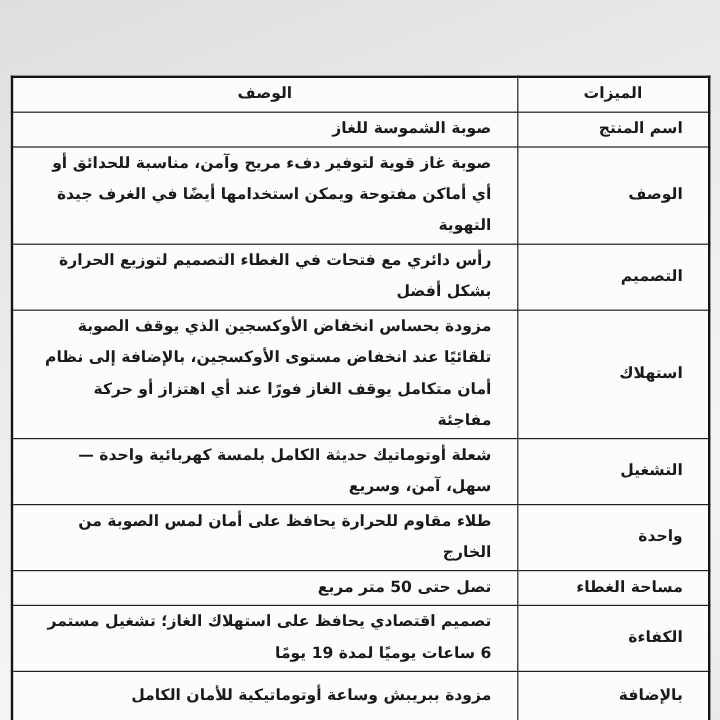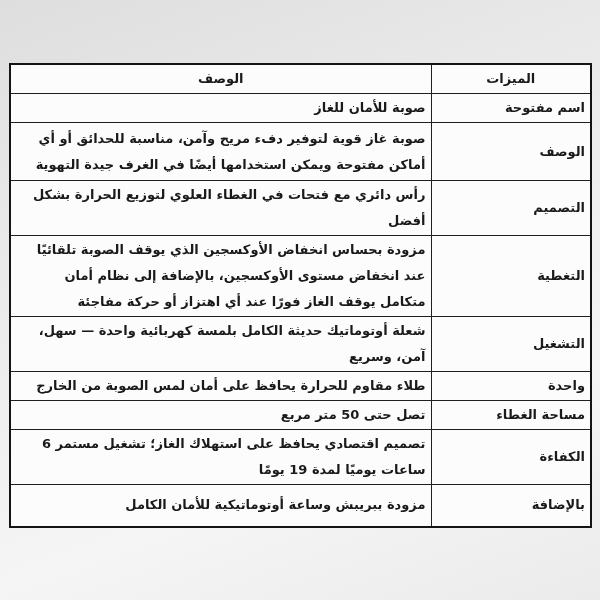--- a/index.html
+++ b/index.html
@@ -20,21 +20,21 @@
     border:2.2px solid #141414;
     color:#1a1a1a;
     font-weight:bold;
     font-size:13px;
     line-height:26px;
   }
   table.spec col.features-col{width:160px;}
   table.spec th, table.spec td{
     border:1.6px solid #1f1f1f;
     vertical-align:middle;
-    padding:1px 5px;
+    padding:1px 21px;
     overflow:hidden;
   }
   thead tr{height:24px;}
   th{text-align:center;font-weight:bold;}
   td.feature-cell{text-align:right;padding-right:8px;}
   td.desc-cell{text-align:right;}
   
   tbody tr:nth-child(1){height:25px;}
   tbody tr:nth-child(2){height:58px;}
   tbody tr:nth-child(3){height:27px;}
@@ -55,33 +55,33 @@
       <col class="desc-col">
     </colgroup>
     <thead>
       <tr>
         <th>الميزات</th>
         <th>الوصف</th>
       </tr>
     </thead>
     <tbody>
       <tr>
-        <td class="feature-cell">اسم مفتوحة</td>
-        <td class="desc-cell">صوبة للأمان للغاز</td>
+        <td class="feature-cell">اسم المنتج</td>
+        <td class="desc-cell">صوبة الشموسة للغاز</td>
       </tr>
       <tr>
         <td class="feature-cell">الوصف</td>
         <td class="desc-cell">صوبة غاز قوية لتوفير دفء مريح وآمن، مناسبة للحدائق أو أي أماكن مفتوحة ويمكن استخدامها أيضًا في الغرف جيدة التهوية</td>
       </tr>
       <tr>
         <td class="feature-cell">التصميم</td>
-        <td class="desc-cell">رأس دائري مع فتحات في الغطاء العلوي لتوزيع الحرارة بشكل أفضل</td>
+        <td class="desc-cell">رأس دائري مع فتحات في الغطاء التصميم لتوزيع الحرارة بشكل أفضل</td>
       </tr>
       <tr>
-        <td class="feature-cell">التغطية</td>
+        <td class="feature-cell">استهلاك</td>
         <td class="desc-cell">مزودة بحساس انخفاض الأوكسجين الذي يوقف الصوبة تلقائيًا عند انخفاض مستوى الأوكسجين، بالإضافة إلى نظام أمان متكامل يوقف الغاز فورًا عند أي اهتزاز أو حركة مفاجئة</td>
       </tr>
       <tr>
         <td class="feature-cell">التشغيل</td>
         <td class="desc-cell">شعلة أوتوماتيك حديثة الكامل بلمسة كهربائية واحدة — سهل، آمن، وسريع</td>
       </tr>
       <tr>
         <td class="feature-cell">واحدة</td>
         <td class="desc-cell">طلاء مقاوم للحرارة يحافظ على أمان لمس الصوبة من الخارج</td>
       </tr>

